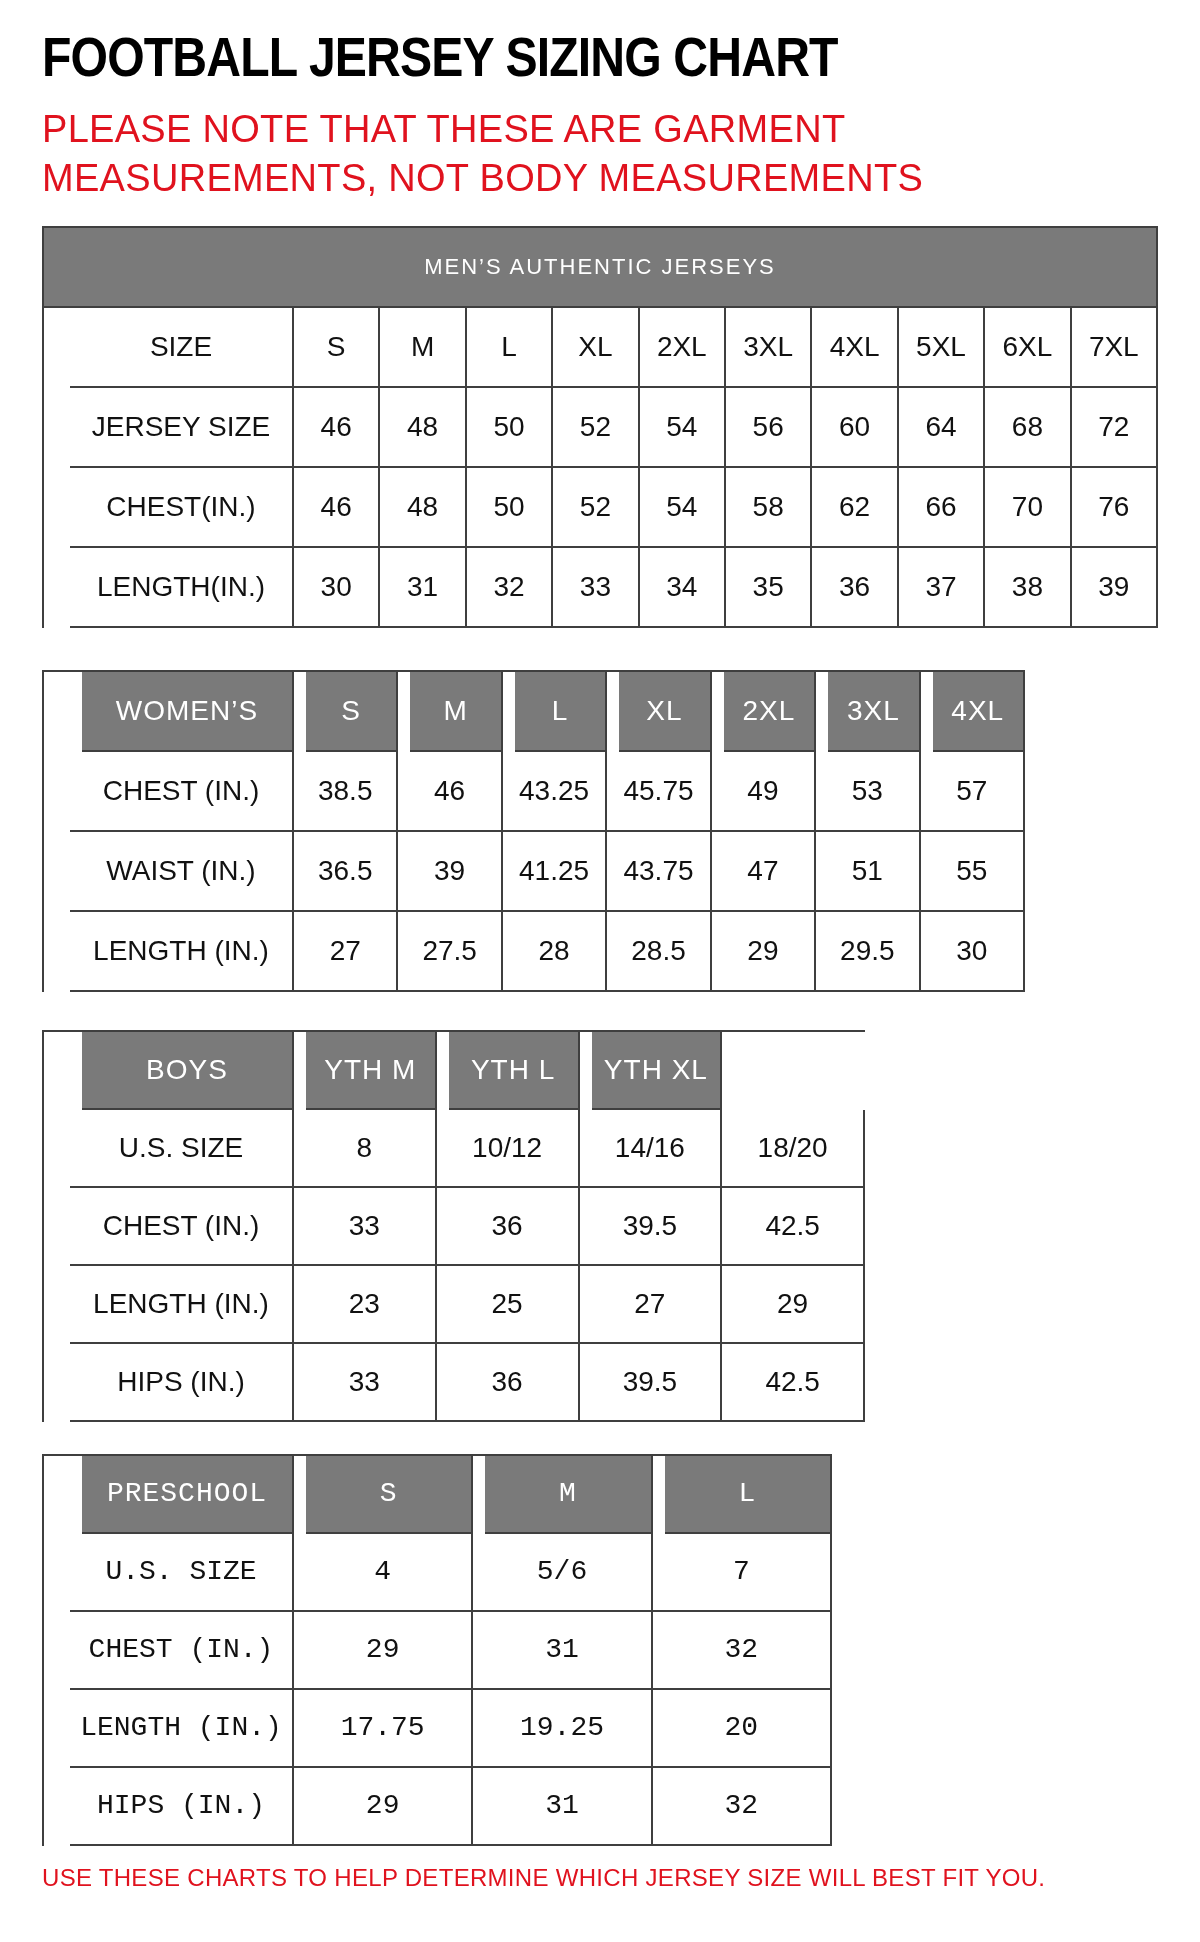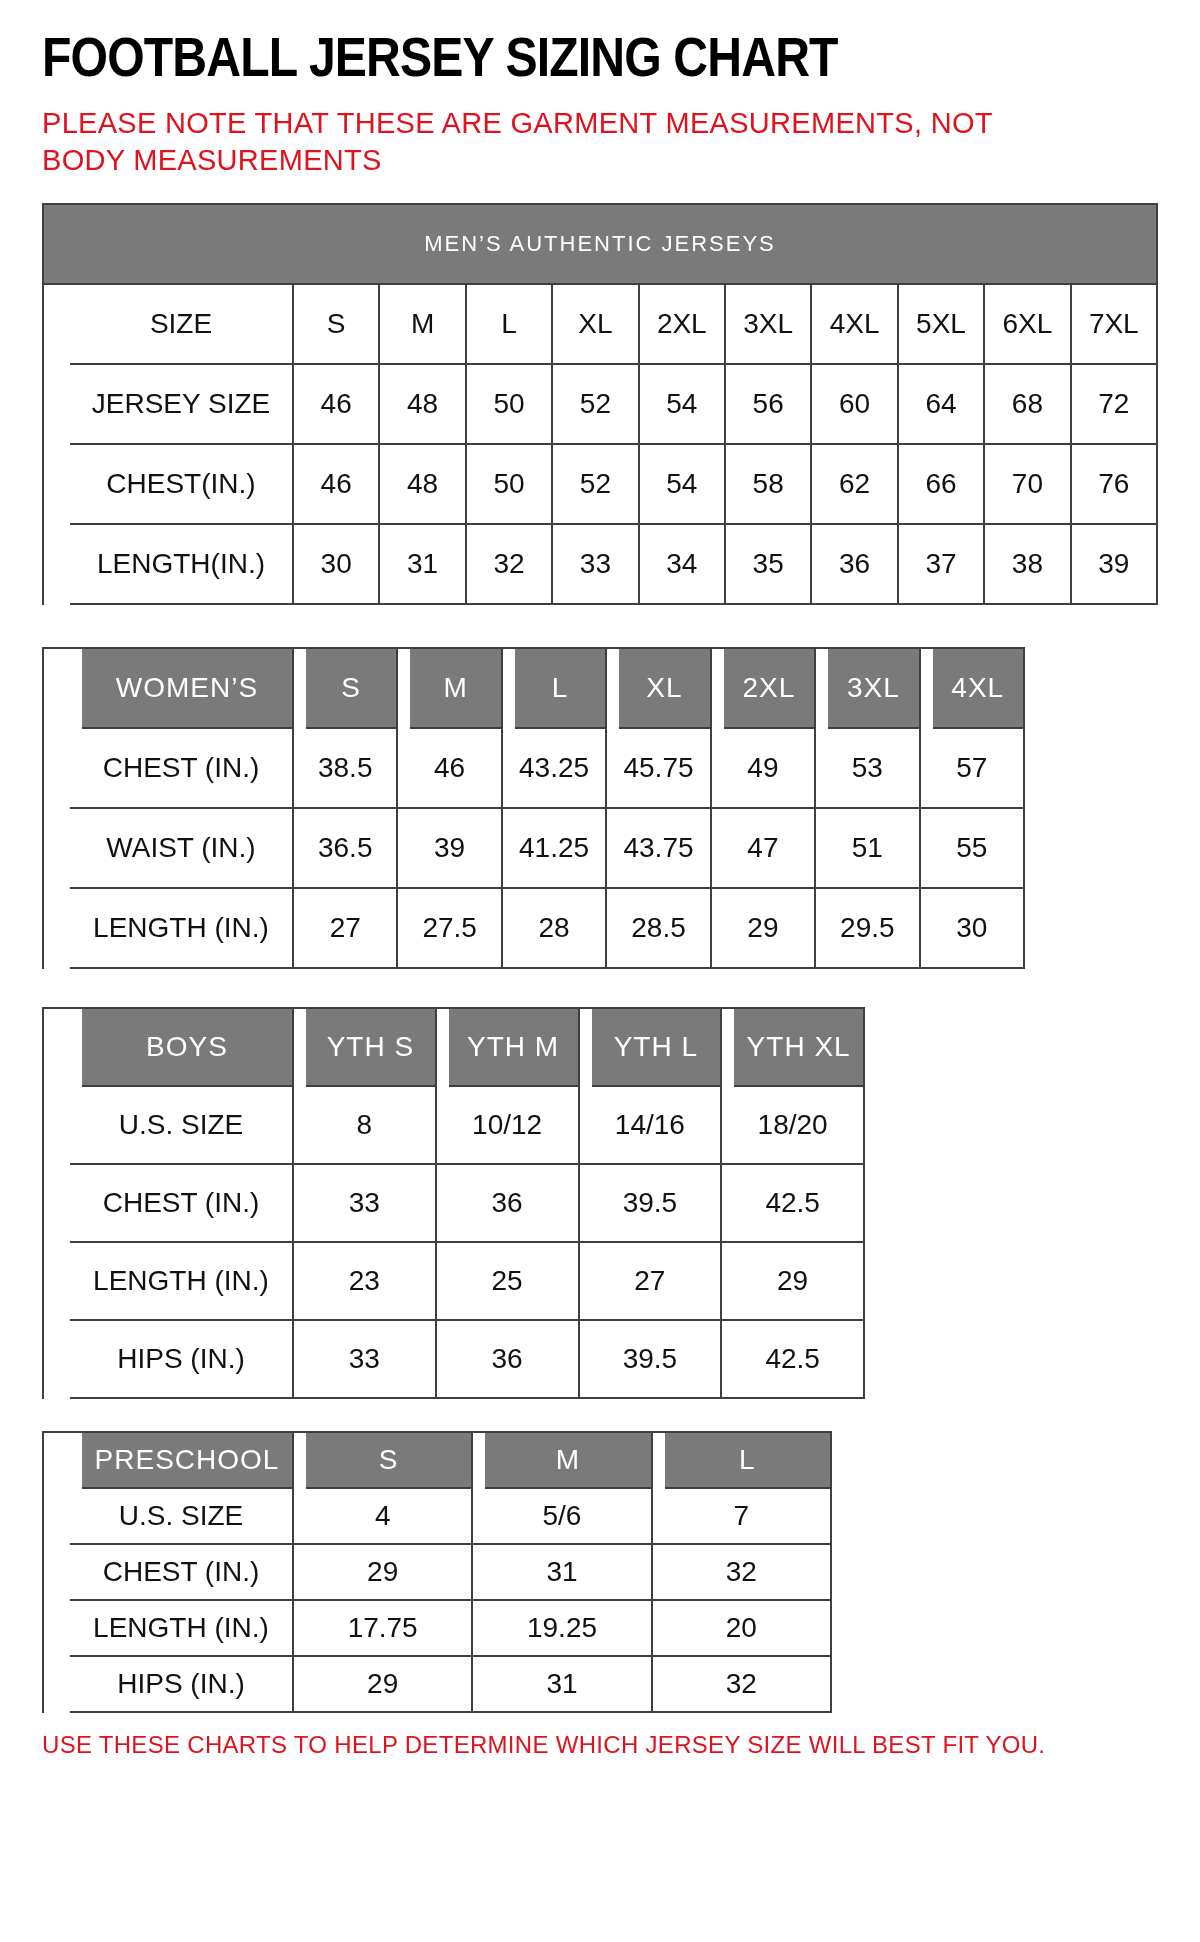--- a/index.html
+++ b/index.html
@@ -26,21 +26,21 @@
     color: #000000;
     letter-spacing: -1px;
     white-space: nowrap;
     transform: scaleX(0.86);
     transform-origin: left center;
   }
 
   .note {
     margin-top: 16px;
     color: var(--red, #e0121e);
-    font-size: 29px;
+    font-size: 38px;
     line-height: 1.28;
     max-width: 1020px;
     letter-spacing: 0.3px;
   }
 
   .footer-note {
     margin-top: 18px;
     color: var(--red, #e0121e);
     font-size: 24px;
     letter-spacing: 0.3px;
@@ -97,21 +97,21 @@
   .tbl-womens { width: 983px; margin-top: 42px; }
   .tbl-womens .row { grid-template-columns: 224px repeat(7, 1fr); }
   .tbl-womens .cell { height: 80px; }
 
   .tbl-boys { width: 823px; margin-top: 38px; }
   .tbl-boys .row { grid-template-columns: 224px repeat(4, 1fr); }
   .tbl-boys .cell { height: 78px; }
 
   .tbl-preschool { width: 790px; margin-top: 32px; }
   .tbl-preschool .row { grid-template-columns: 224px repeat(3, 1fr); }
-  .tbl-preschool .cell { height: 56px; }
+  .tbl-preschool .cell { height: 78px; font-family: Liberation Mono, monospace; }
 </style>
 </head>
 <body>
 
 <div class="page">
 
   <h1 class="title">FOOTBALL JERSEY SIZING CHART</h1>
 
   <p class="note">PLEASE NOTE THAT THESE ARE GARMENT MEASUREMENTS, NOT BODY MEASUREMENTS</p>
 
@@ -210,21 +210,20 @@
         <div class="cell">28.5</div>
         <div class="cell">29</div>
         <div class="cell">29.5</div>
         <div class="cell">30</div>
       </div>
     </section>
 
   <section class="tbl tbl-boys">
       <div class="row header-row">
         <div class="cell label-cell">BOYS</div>
-        <div class="cell">YTH S</div>
         <div class="cell">YTH M</div>
         <div class="cell">YTH L</div>
         <div class="cell">YTH XL</div>
       </div>
       <div class="row">
         <div class="cell label-cell">U.S. SIZE</div>
         <div class="cell">8</div>
         <div class="cell">10/12</div>
         <div class="cell">14/16</div>
         <div class="cell">18/20</div>

